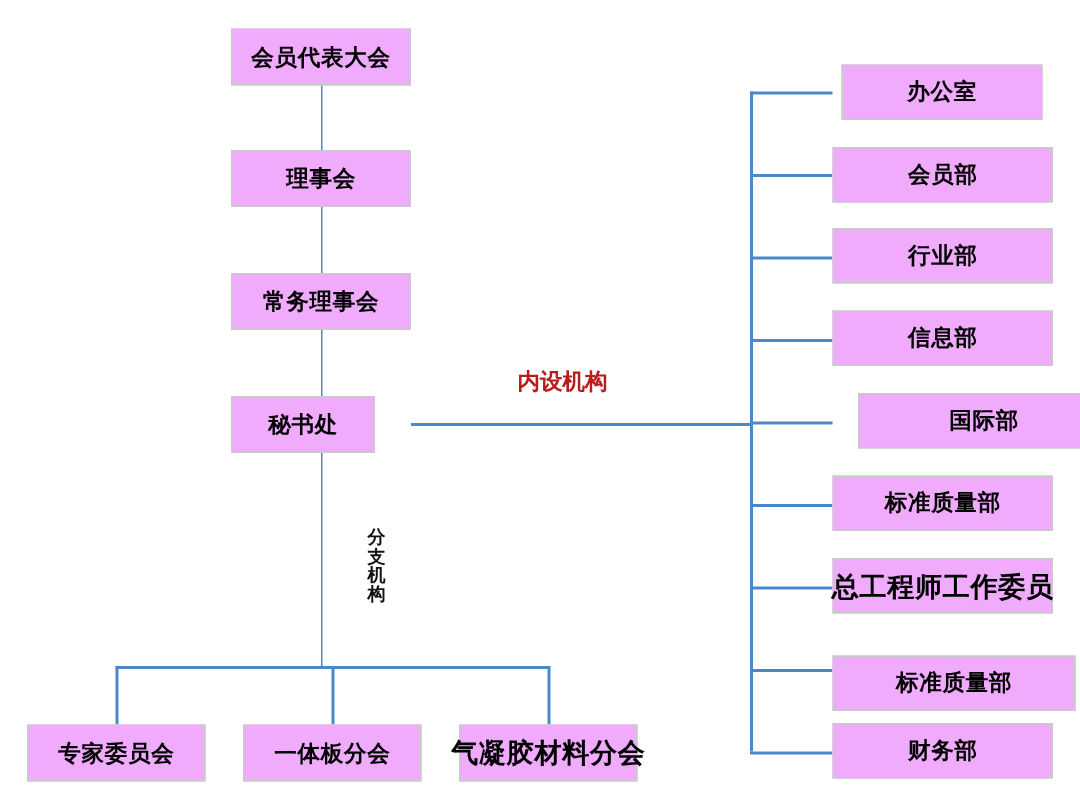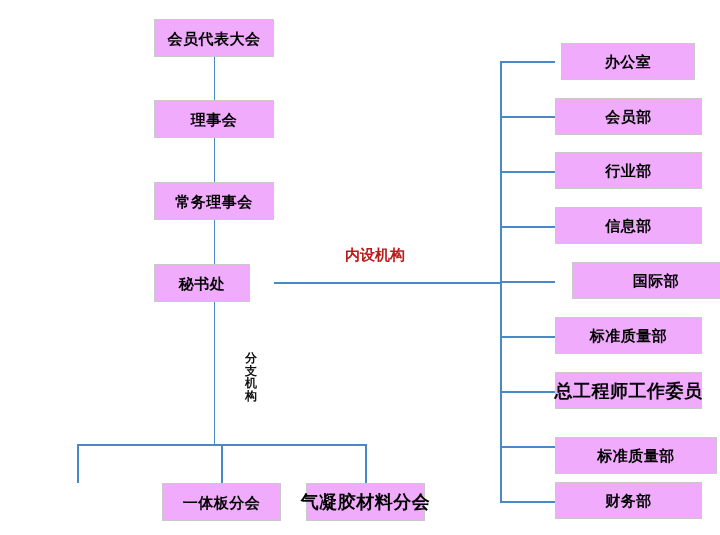--- a/index.html
+++ b/index.html
@@ -111,18 +111,19 @@
 
   <div class="conn conn-h" style="left:500px; top:501px; width:55px;"></div>
   <div class="node" style="left:555px; top:482px; width:147px; height:37px;">财务部</div>
 
   <div class="conn conn-h" style="left:77px; top:444px; width:289px;"></div>
 
   <div class="conn conn-v" style="left:77px; top:444px; height:39px;"></div>
   <div class="conn conn-v" style="left:221px; top:444px; height:39px;"></div>
   <div class="conn conn-v" style="left:365px; top:444px; height:39px;"></div>
 
+  <div class="node" style="left:18px; top:483px; width:119px; height:38px;">专家委员会</div>
 
   <div class="node node-sm" style="left:306px; top:483px; width:119px; height:38px;">气凝胶材料分会</div>
 
   <div class="node" style="left:162px; top:483px; width:119px; height:38px;">一体板分会</div>
 
 </div>
 
 </body></html>

